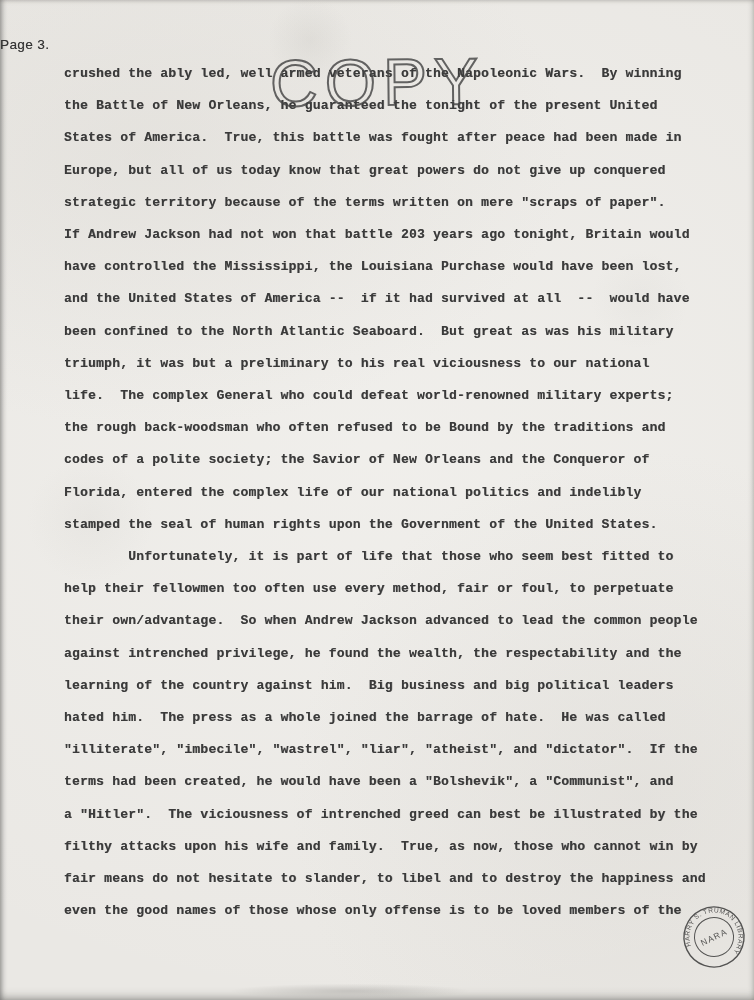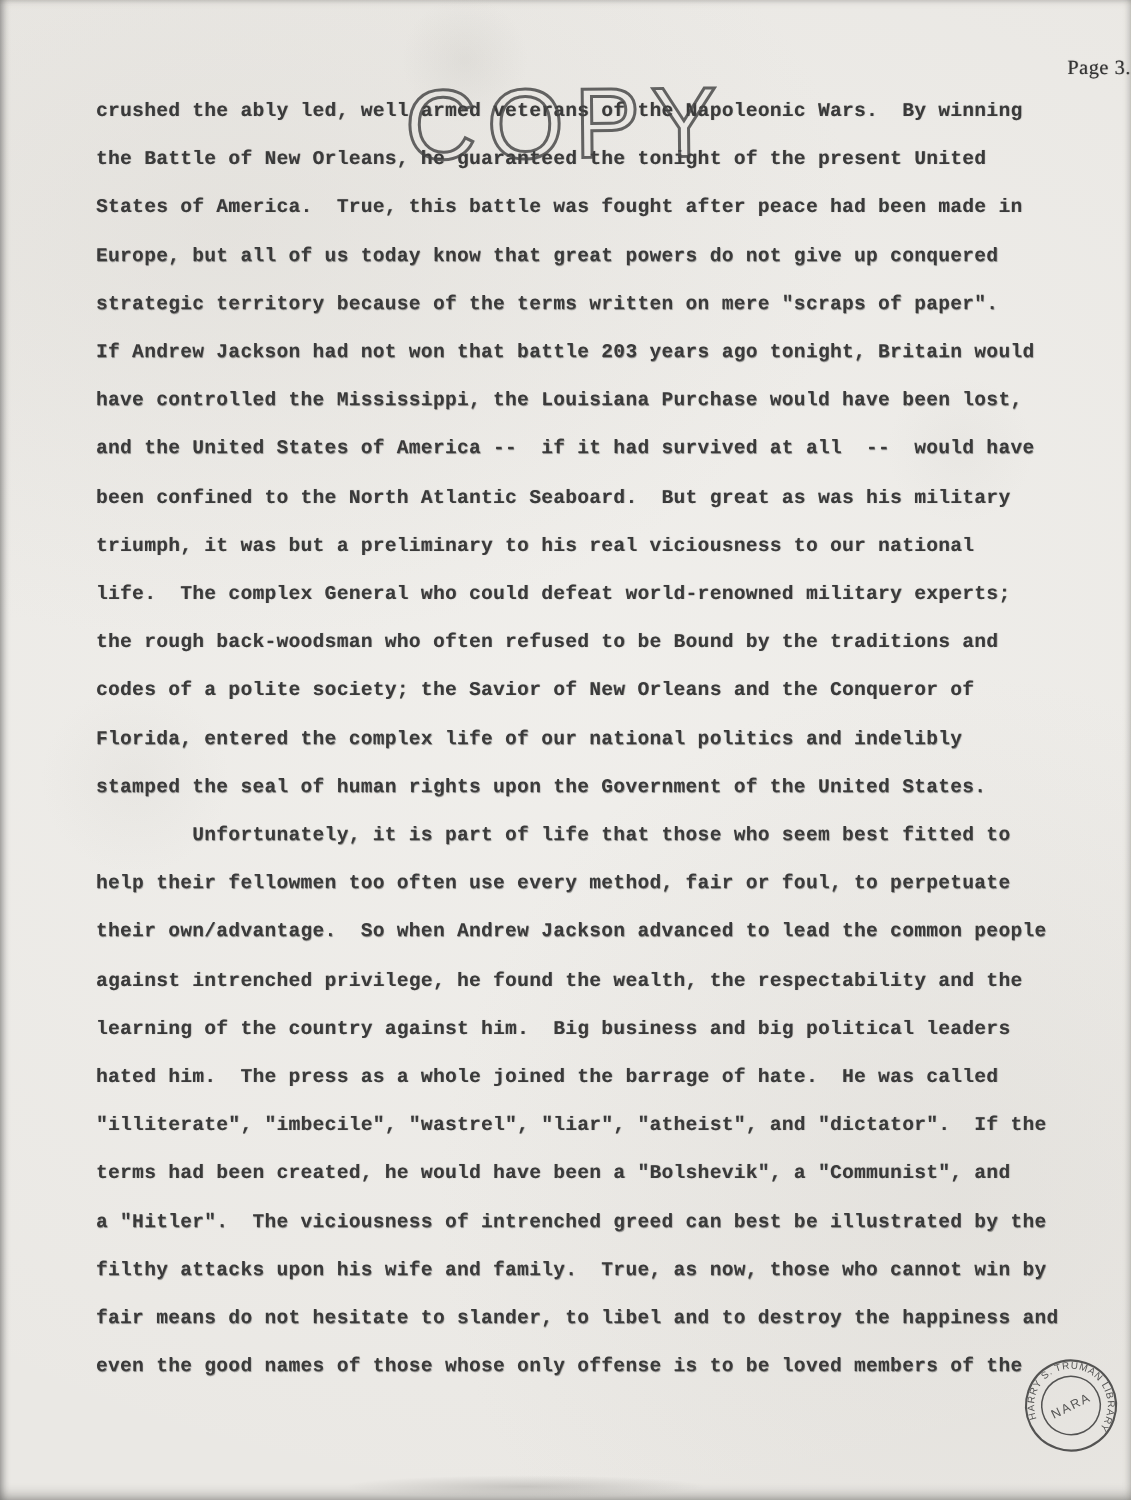--- a/index.html
+++ b/index.html
@@ -28,22 +28,22 @@
       radial-gradient(circle 60px at 310px 40px, rgba(180,178,172,0.18), rgba(0,0,0,0) 70%),
       radial-gradient(circle 90px at 90px 520px, rgba(190,188,182,0.12), rgba(0,0,0,0) 70%),
       radial-gradient(circle 70px at 640px 300px, rgba(190,188,182,0.10), rgba(0,0,0,0) 70%),
       radial-gradient(ellipse 160px 10px at 350px 991px, rgba(140,138,134,0.35), rgba(0,0,0,0) 75%);
     pointer-events: none;
   }
 
   .page-header {
     position: absolute;
     top: 37px; left: 0; width: 100%;
-    text-align: right;
-    font-family: Liberation Serif, serif;
+    text-align: left;
+    font-family: Liberation Sans, sans-serif;
     font-size: 13.5px;
     letter-spacing: 0.4px;
     color: #343434;
     text-shadow: 0.3px 0.3px 0.6px rgba(52,52,52,0.6);
   }
 
   .body-text {
     position: absolute;
     left: 64px;
     top: 58px;

